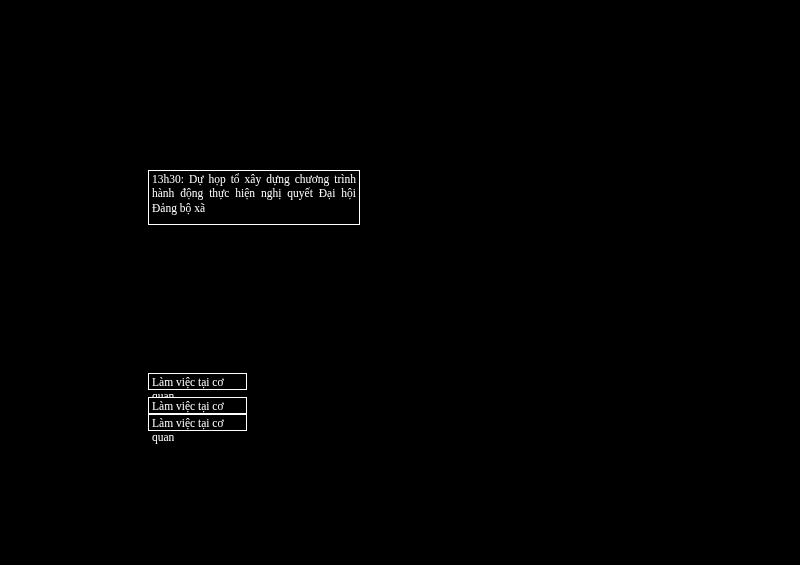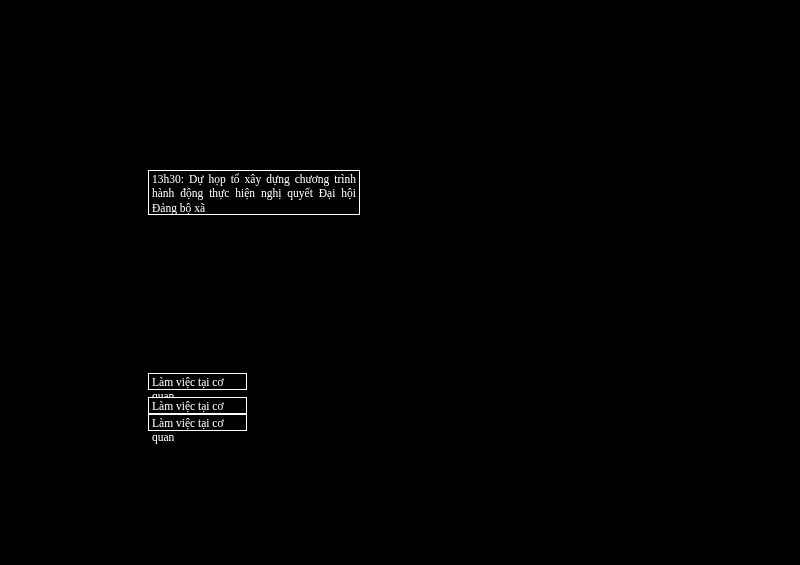--- a/index.html
+++ b/index.html
@@ -34,21 +34,21 @@
     font-family: "Liberation Serif", serif;
   }
   .cell.justify {
     text-align: justify;
     text-align-last: left;
   }
   #cell-meeting {
     left: 148px;
     top: 170px;
     width: 212px;
-    height: 45px;
+    height: 55px;
   }
   #cell-work-1 {
     left: 148px;
     top: 373px;
     width: 99px;
     height: 17px;
   }
   #cell-work-2 {
     left: 148px;
     top: 397px;

